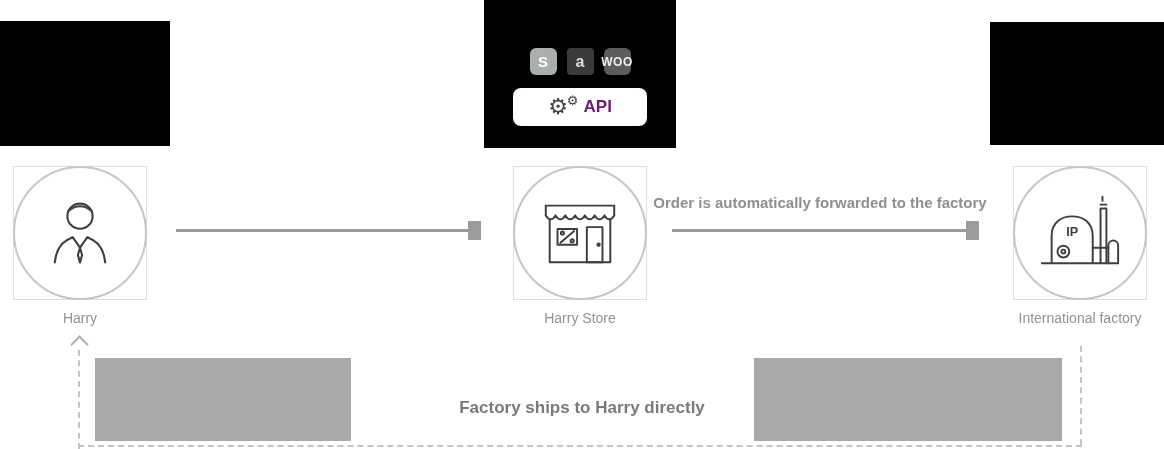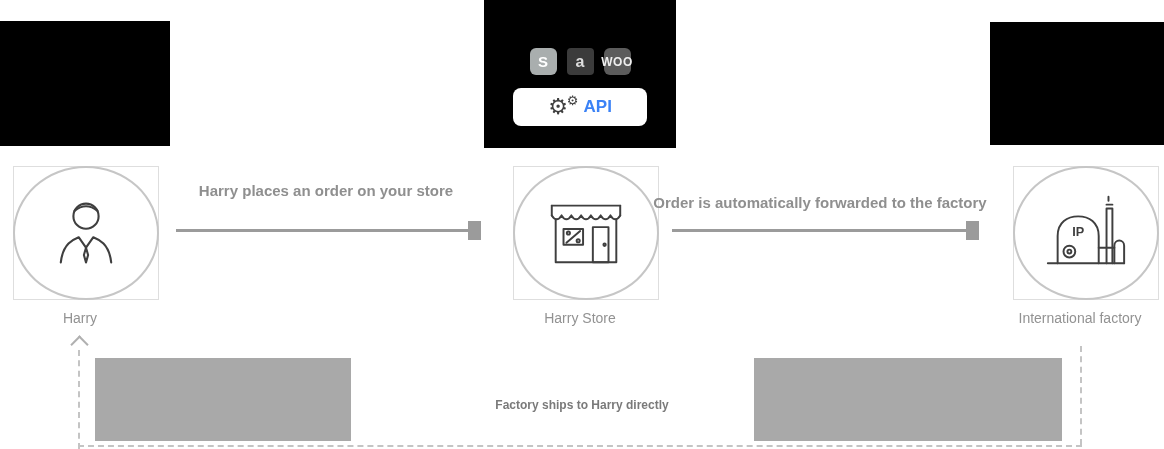--- a/index.html
+++ b/index.html
@@ -15,24 +15,24 @@
   
   .platforms{position:absolute;left:0;right:0;top:48px;display:flex;justify-content:center;gap:10px;}
   .platform{width:27px;height:27px;border-radius:4px;display:flex;align-items:center;justify-content:center;font-weight:700;position:relative;}
   .platform.shopify{background:#a9aeae;color:#ffffff;font-size:15px;border-radius:6px;}
   .platform.amazon{background:#3b3b3b;color:#dddddd;font-size:16px;}
   .platform.woo{background:#5c5c5c;color:#efefef;font-size:12px;letter-spacing:.5px;border-radius:6px;}
 
   .api-pill{position:absolute;left:50%;top:88px;transform:translateX(-50%);width:134px;height:38px;background:#ffffff;border-radius:8px;display:flex;align-items:center;justify-content:center;gap:5px;box-shadow:0 1px 4px rgba(0,0,0,.45);}
   .gear-lg{font-size:22px;color:#3f3f3f;line-height:1;}
   .gear-sm{font-size:13px;color:#3f3f3f;line-height:1;margin-left:-6px;margin-top:-14px;}
-  .api-text{font-weight:800;font-size:17px;color:#3b82f6;}
+  .api-text{font-weight:800;font-size:17px;color:#701a75;}
 
   
-  .unit{position:absolute;width:134px;height:134px;top:166px;padding-left:12px;}
+  .unit{position:absolute;width:134px;height:134px;top:166px;}
   .unit .square{position:absolute;left:0;top:0;right:0;bottom:0;border:1px solid #dedede;}
   .unit .circle{position:absolute;left:0;top:0;right:0;bottom:0;border:2px solid #c6c6c6;border-radius:50%;background:#ffffff;display:flex;align-items:center;justify-content:center;box-sizing:border-box;}
   .u-left{left:13px;}
   .u-mid{left:513px;}
   .u-right{left:1013px;}
 
   .node-label{position:absolute;top:310px;width:220px;text-align:center;color:#929292;font-size:14px;}
   .nl-left{left:-30px;}
   .nl-mid{left:470px;}
   .nl-right{left:970px;}
@@ -50,21 +50,21 @@
 
   
   .chevron-up{position:absolute;left:73px;top:338px;width:11px;height:11px;border-left:2px solid #b0b0b0;border-top:2px solid #b0b0b0;transform:rotate(45deg);}
   .dash-v{position:absolute;width:0;border-left:2px dashed #c4c4c4;}
   .dv-left{left:78px;top:350px;height:99px;}
   .dv-right{left:1080px;top:346px;height:99px;}
   .dash-h{position:absolute;height:0;border-top:2px dashed #c4c4c4;left:78px;top:445px;width:1004px;}
   .graybox{position:absolute;background:#a9a9a9;top:358px;height:83px;}
   .gb-left{left:95px;width:256px;}
   .gb-right{left:754px;width:308px;}
-  .return-label{position:absolute;left:382px;top:398px;width:400px;text-align:center;color:#7a7a7a;font-weight:700;font-size:12px;}
+  .return-label{position:absolute;left:382px;top:398px;width:400px;text-align:center;color:#7a7a7a;font-weight:700;font-size:17px;}
 
   svg{display:block;}
 </style>
 </head>
 <body>
 
 <div class="stage">
 
   <div class="blackbox bb-left"></div>
   <div class="blackbox bb-right"></div>
@@ -138,21 +138,20 @@
         </g>
         <text x="37" y="42" text-anchor="middle" font-size="13" font-weight="bold" fill="#3f3f3f">IP</text>
       </svg>
     </div>
   </div>
 
   <div class="node-label nl-left">Harry</div>
   <div class="node-label nl-mid">Harry Store</div>
   <div class="node-label nl-right">International factory</div>
 
-  <div class="arrow-label lbl-1">Harry places an order on your store</div>
   <div class="arrow-line al-1"></div>
   <div class="arrow-head ah-1"></div>
 
   <div class="arrow-label lbl-2">Order is automatically forwarded to the factory</div>
   <div class="arrow-line al-2"></div>
   <div class="arrow-head ah-2"></div>
 
   <div class="chevron-up"></div>
   <div class="dash-v dv-left"></div>
   <div class="dash-h"></div>

